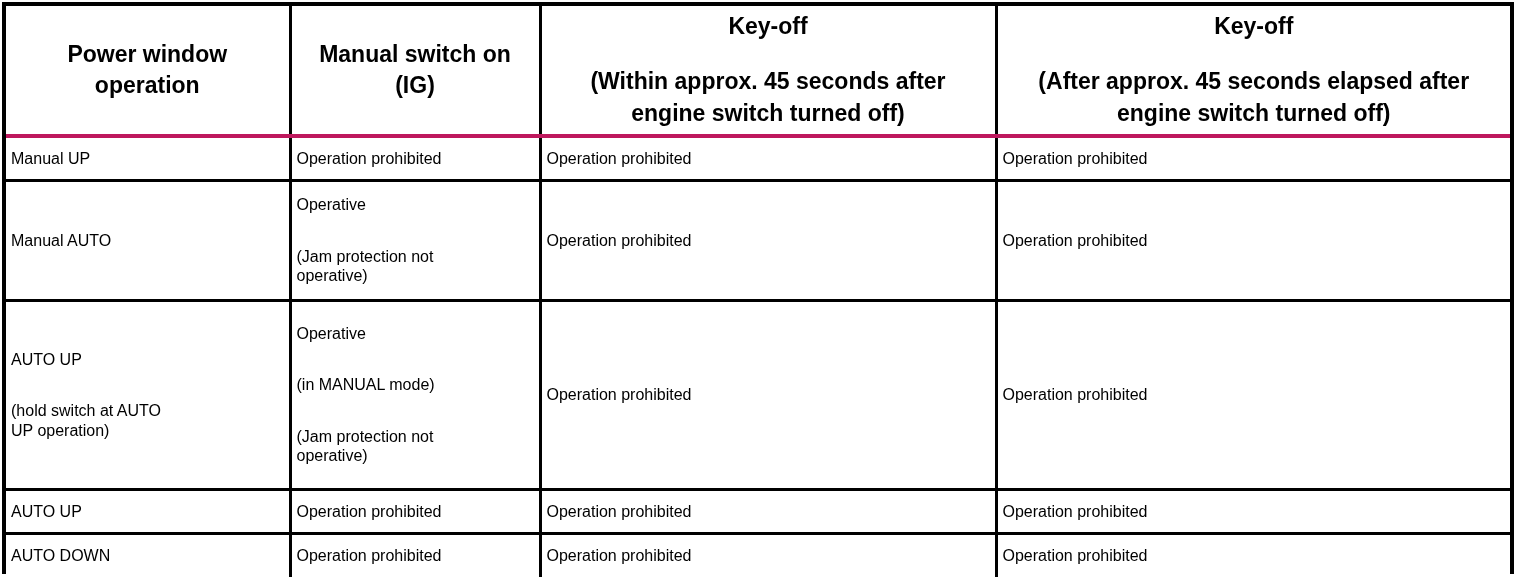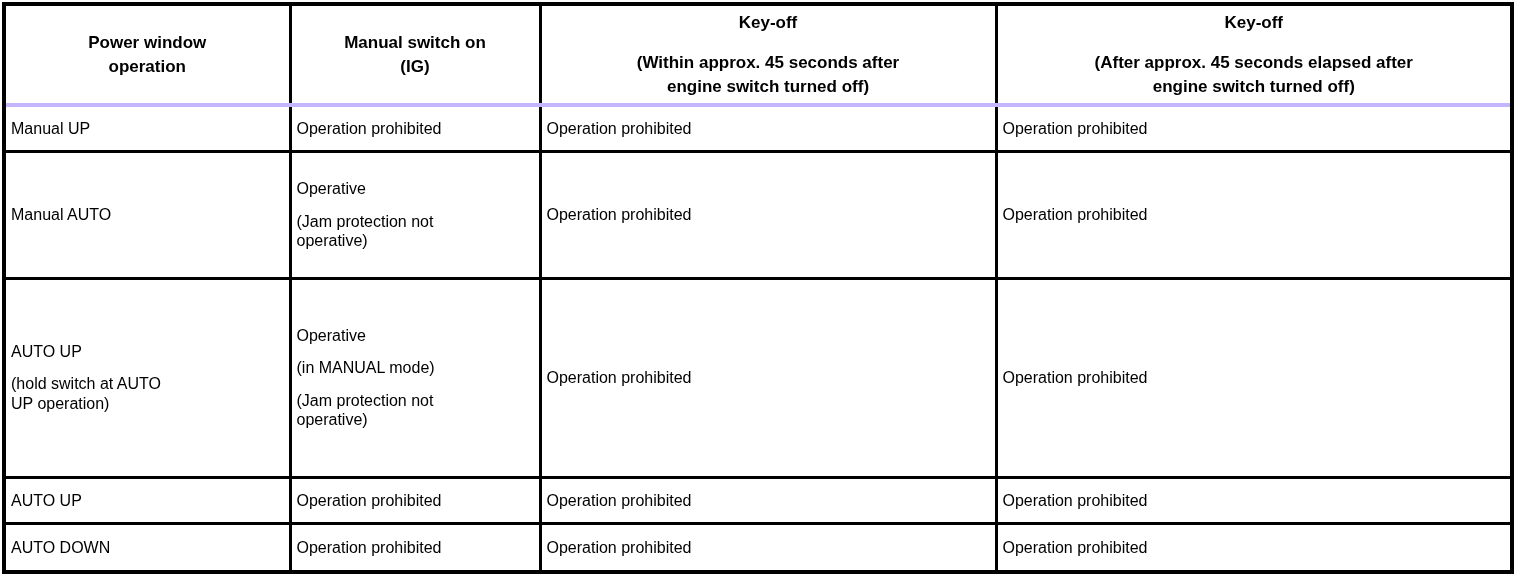--- a/index.html
+++ b/index.html
@@ -35,52 +35,52 @@
   }
 
   table.spec-table col.c1 { width: 284px; }
   table.spec-table col.c2 { width: 250px; }
   table.spec-table col.c3 { width: 456px; }
   table.spec-table col.c4 { width: 514px; }
 
   
   thead th {
     border-right: 3px solid #000000;
-    border-bottom: 4px solid #c4b5fd;
+    border-bottom: 4px solid #be185d;
     padding: 6px 8px;
     text-align: center;
     vertical-align: middle;
     font-weight: bold;
-    font-size: 17px;
+    font-size: 23px;
     line-height: 1.28;
     box-sizing: border-box;
   }
   thead th:last-child { border-right: none; }
 
   thead th .hdr-main { display: block; }
-  thead th .hdr-sub  { display: block; margin-top: 18px; }
+  thead th .hdr-sub  { display: block; margin-top: 26px; }
   thead th .hdr-sub-tight { display: block; margin-top: 2px; }
 
   
   tbody td {
     border-right: 3px solid #000000;
     border-bottom: 3px solid #000000;
     padding: 2px 5px;
     text-align: left;
     vertical-align: middle;
     font-weight: normal;
     font-size: 16px;
     line-height: 1.22;
     box-sizing: border-box;
   }
   tbody td:last-child { border-right: none; }
   tbody tr:last-child td { border-bottom: none; }
 
   .stack-line { display: block; }
-  .stack-gap  { display: block; margin-top: 13px; }
+  .stack-gap  { display: block; margin-top: 32px; }
 
   .r-short { height: 44px; }
   .r-tall  { height: 120px; }
   .r-xtall { height: 189px; }
 </style>
 </head>
 <body>
 
 <div class="table-wrap">
   <table class="spec-table">

